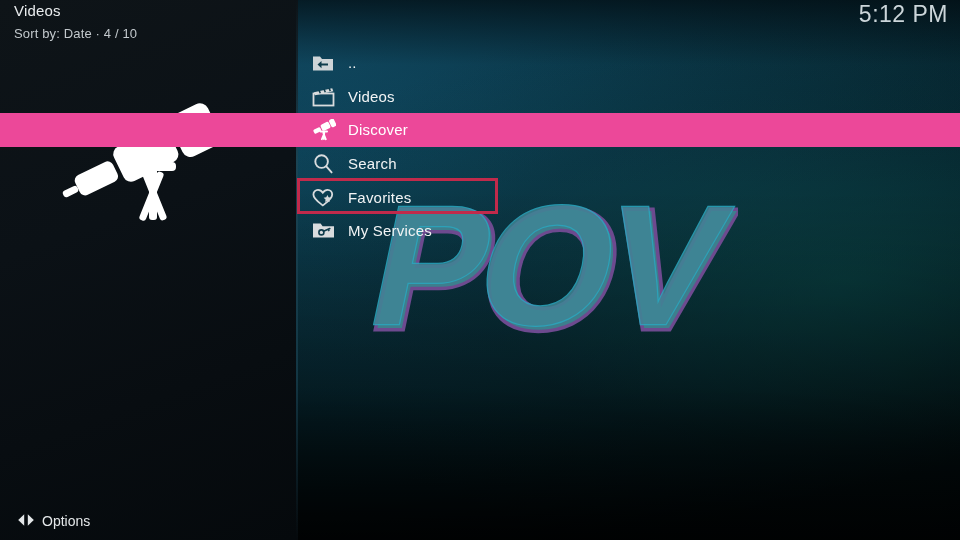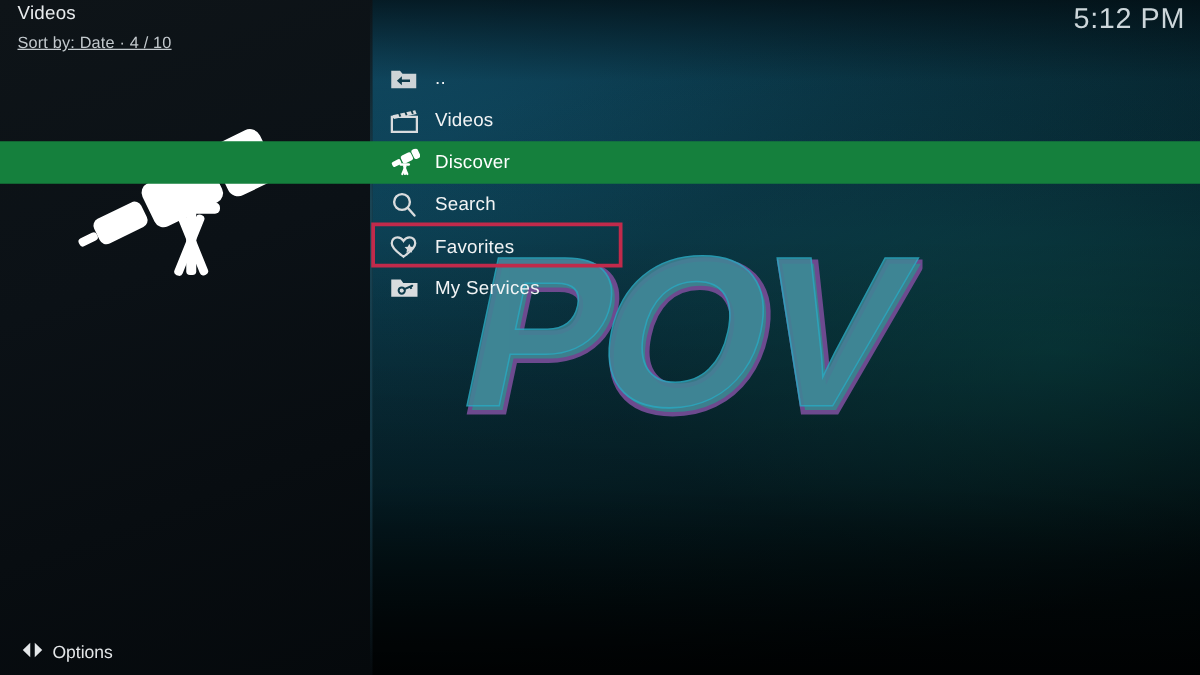--- a/index.html
+++ b/index.html
@@ -55,21 +55,21 @@
     position:absolute; left:0; top:0; width:100%; height:46px;
     z-index:6;
   }
   .title {
     position:absolute; left:14px; top:2px;
     font-size:15px; font-weight:400; color:#e9ecee;
     letter-spacing:0.2px;
   }
   .subtitle {
     position:absolute; left:14px; top:26px;
-    font-size:13px; color:#c3c9cd; letter-spacing:0.15px;text-decoration:underline;
+    font-size:13px; color:#c3c9cd; letter-spacing:0.15px;
   }
   .clock {
     position:absolute; right:12px; top:1px;
     font-size:23px; color:#ccd6da; font-weight:300;
     letter-spacing:0.5px;
   }
 
   
   .menu { position:absolute; left:0; top:46px; width:960px; z-index:5; }
   .menu-row {
@@ -80,21 +80,21 @@
     position:absolute; left:310px; width:26px; height:26px;
     display:flex; align-items:center; justify-content:center;
   }
   .menu-row .icon svg { display:block; }
   .menu-row .label {
     position:absolute; left:348px;
     font-size:15px; color:#f2f4f5; letter-spacing:0.2px;
     white-space:nowrap;
   }
   .menu-row.selected {
-    background:#15803d;
+    background:#ec4899;
   }
   .menu-row.selected .label { color:#ffffff; }
 
   
   .annot-box {
     position:absolute; left:297px; top:178px;
     width:201px; height:36px;
     border:3px solid #c12a4b;
     z-index:9; pointer-events:none;
   }

